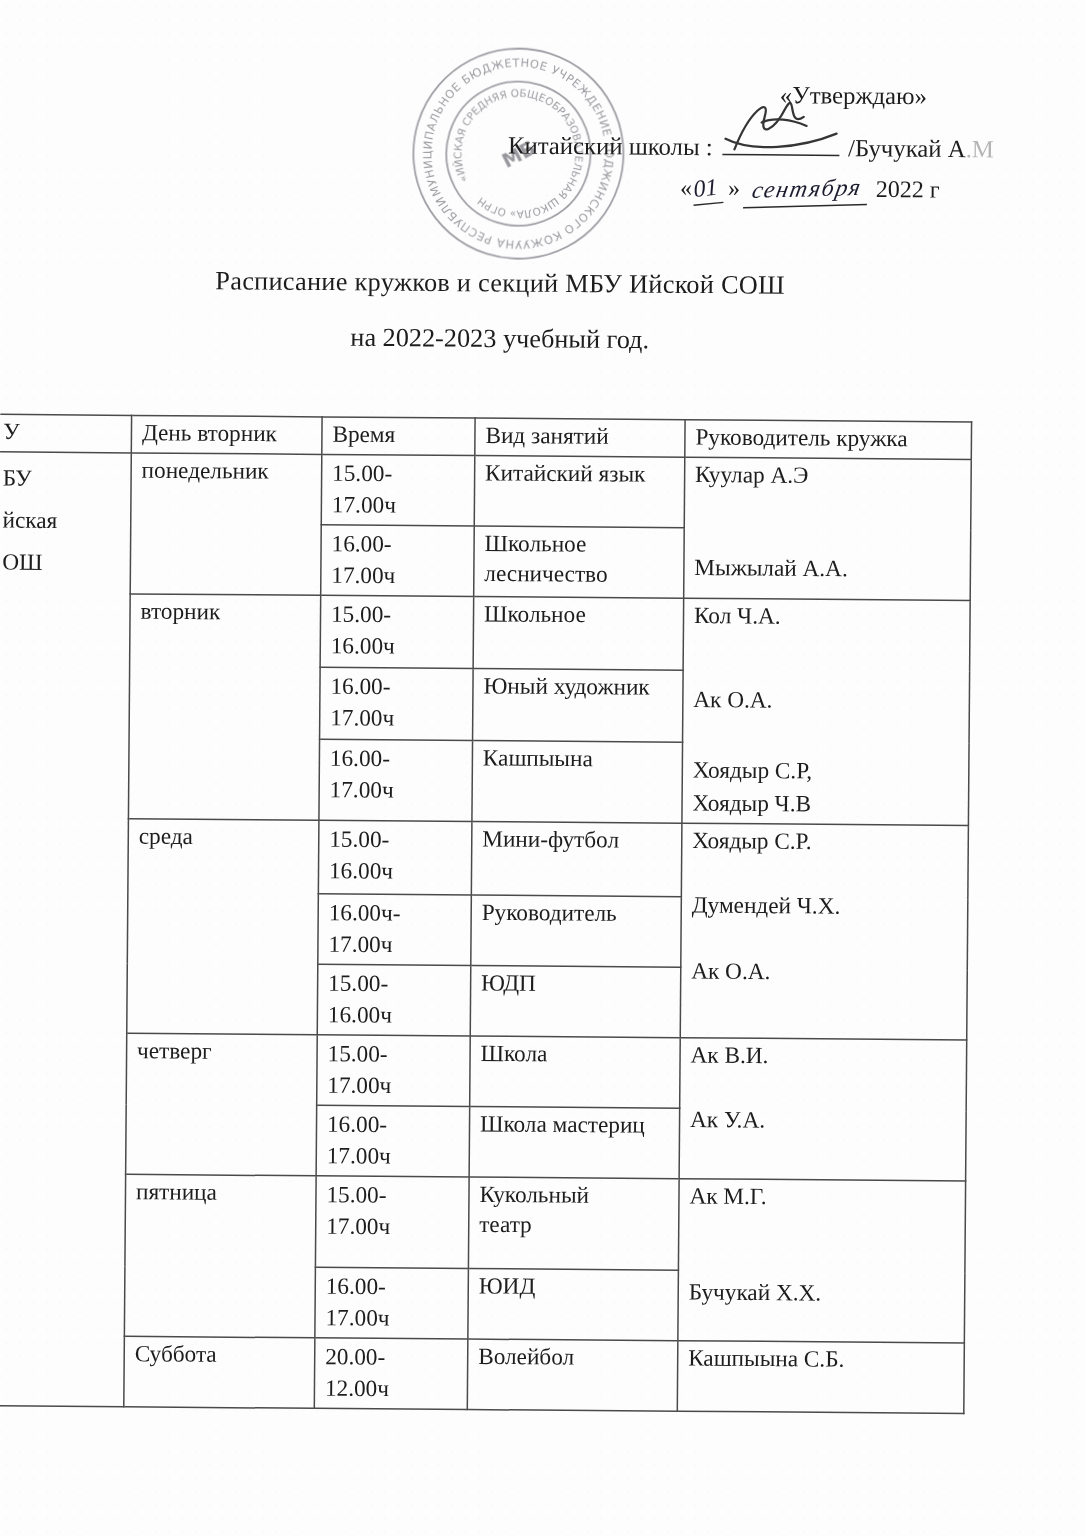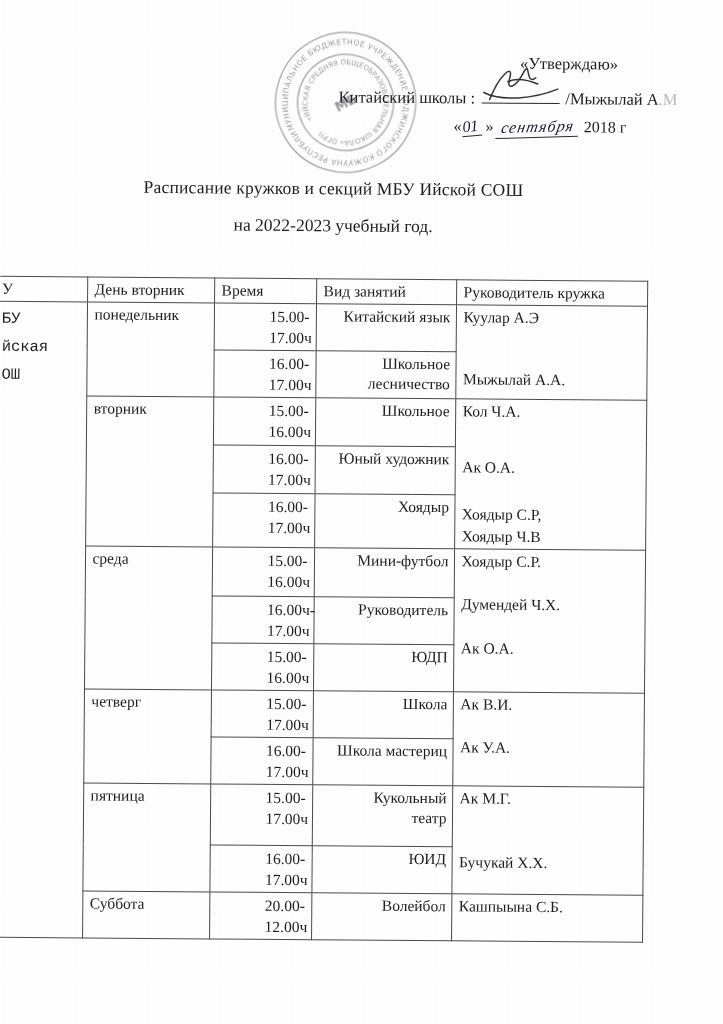--- a/index.html
+++ b/index.html
@@ -41,23 +41,23 @@
   .title-block { position:absolute; left:0; top:178px; width:665px; text-align:center; }
   .title-line1 { font-size:17.5px; letter-spacing:.2px; }
   .title-line2 { font-size:17.5px; margin-top:16px; }
 
   
   .sched { position:absolute; left:0; top:278px; border-collapse:collapse;
            table-layout:fixed; width:647px; font-size:15.5px; line-height:20px; }
   .sched td, .sched th { border:1px solid #4a4a4a; vertical-align:top;
            padding:2px 5px 2px 7px; text-align:left; font-weight:normal; }
   .sched .c0 { border-left:none; padding-left:2px; }
-  .time span { display:block; line-height:21px;margin-left:48px; }
-  .act span { display:block;text-align:right; }
-  .school-frag { display:block; line-height:25px; padding-top:3px;font-family:Liberation Mono, monospace; }
+  .time span { display:block; line-height:21px; }
+  .act span { display:block; }
+  .school-frag { display:block; line-height:25px; padding-top:3px; }
   .lname { line-height:20px; }
   .mt2  { margin-top:2px; }
   .mt23 { margin-top:23px; }
   .mt24 { margin-top:24px; }
   .mt27 { margin-top:27px; }
   .mt36 { margin-top:36px; }
   .mt42 { margin-top:42px; }
   .mt44 { margin-top:44px; }
 </style>
 </head>
@@ -86,28 +86,28 @@
       <span>Китайский школы :</span>
       <span class="sig-slot">
         <svg class="sig-svg" viewBox="0 0 86 46">
           <g fill="none" stroke="#1a1a1a" stroke-width="1.5" stroke-linecap="round" opacity="0.88">
             <path d="M12 40 C 22 14, 36 4, 32 18 C 28 32, 38 28, 46 12 C 53 0, 47 26, 58 18"></path>
             <path d="M6 33 C 24 42, 56 39, 80 29"></path>
             <path d="M30 22 C 38 18, 50 20, 60 24"></path>
           </g>
         </svg>
       </span>
-      <span>/Мыжылай А</span><span class="name-faint">.М</span>
+      <span>/Бучукай А</span><span class="name-faint">.М</span>
     </div>
 
     <div class="date-line">
       <span>«</span><span class="hand">01</span>
       <span>»</span>
       <span class="hand-month">сентября</span>
-      <span>2018 г</span>
+      <span>2022 г</span>
     </div>
 
     <div class="title-block">
       <div class="title-line1">Расписание кружков и секций МБУ Ийской СОШ</div>
       <div class="title-line2">на 2022-2023 учебный год.</div>
     </div>
 
     <table class="sched">
       <colgroup>
         <col style="width:87px">
@@ -183,21 +183,21 @@
               <span>Юный художник</span>
               <span></span>
             </td>
       </tr>
       <tr style="height:53px">
         <td class="time">
               <span>16.00-</span>
               <span>17.00ч</span>
             </td>
         <td class="act">
-              <span>Хоядыр</span>
+              <span>Кашпыына</span>
               <span></span>
             </td>
       </tr>
 
       <tr style="height:49px">
         <td rowspan="3">среда</td>
         <td class="time">
               <span>15.00-</span>
               <span>16.00ч</span>
             </td>

